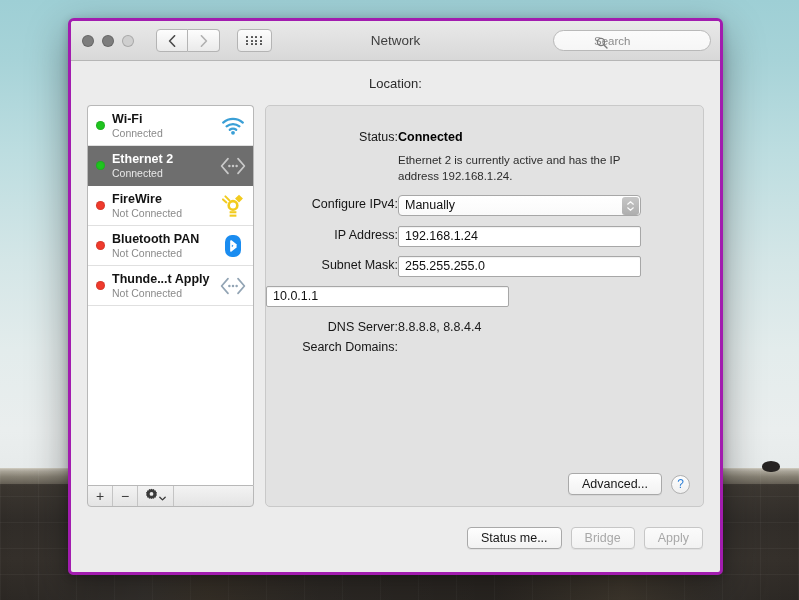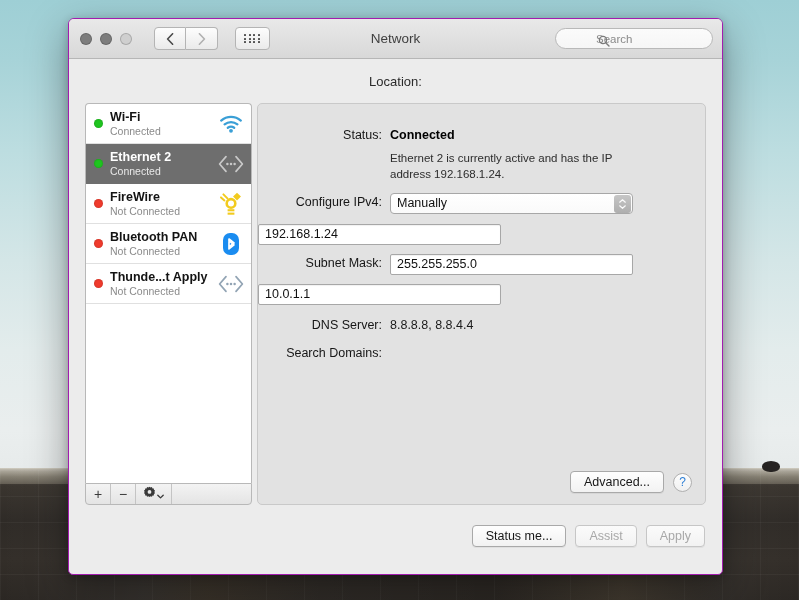--- a/index.html
+++ b/index.html
@@ -81,21 +81,21 @@
   #window {
     position: absolute;
     left: 68px;
     top: 18px;
     width: 655px;
     height: 557px;
     background: #ececec;
     border-radius: 6px 6px 5px 5px;
     box-shadow: 0 14px 40px rgba(0,0,0,.38), 0 2px 8px rgba(0,0,0,.22);
     overflow: hidden;
-    border: 1px solid #a21caf;
+    border: 3px solid #a21caf;
     box-sizing: border-box;
   }
 
   
   .titlebar {
     height: 40px;
     background: linear-gradient(to bottom, #e9e9e9, #d8d8d8);
     border-bottom: 1px solid #b6b6b6;
     display: flex;
     align-items: center;
@@ -202,21 +202,21 @@
     border-radius: 3px;
     display: flex; flex-direction: column;
     align-items: center; justify-content: center;
     gap: 2px;
   }
 
   
   .body {
     display: flex;
     padding: 0 16px;
-    gap: 5px;
+    gap: 11px;
     height: 402px;
     box-sizing: border-box;
   }
 
   
   .sidebar {
     width: 167px;
     display: flex;
     flex-direction: column;
   }
@@ -288,21 +288,21 @@
   .frow {
     display: flex;
     align-items: flex-start;
     margin-bottom: 9px;
   }
   .flabel {
     width: 132px;
     text-align: right;
     font-size: 12.5px;
     color: #161616;
-    padding-right: 8px;
+    padding-right: 0;
     flex: none;
     padding-top: 2px;
     box-sizing: border-box;
   }
   .fvalue-strong { font-size: 12.5px; color: #000; font-weight: bold; padding-top:2px; }
   .fvalue-plain  { font-size: 12.5px; color: #1b1b1b; padding-top:2px; }
   .fdesc {
     font-size: 11.5px;
     color: #2d2d2d;
     line-height: 1.38;
@@ -573,48 +573,49 @@
                 <path d="M0.7 3.2 L3.5 0.7 L6.3 3.2" fill="none" stroke="#fafafa" stroke-width="1.2" stroke-linecap="round" stroke-linejoin="round"></path>
               </svg>
             <svg width="7" height="4" viewBox="0 0 7 4">
                 <path d="M0.7 0.8 L3.5 3.3 L6.3 0.8" fill="none" stroke="#fafafa" stroke-width="1.2" stroke-linecap="round" stroke-linejoin="round"></path>
               </svg>
           </span>
         </span>
       </div>
 
       <div class="frow">
+        <span class="flabel">IP Address:</span>
         <span class="textfield">192.168.1.24</span>
       </div>
 
       <div class="frow">
         <span class="flabel">Subnet Mask:</span>
         <span class="textfield">255.255.255.0</span>
       </div>
 
       <div class="frow" style="margin-bottom:11px">
         <span class="textfield">10.0.1.1</span>
       </div>
 
-      <div class="frow" style="margin-bottom:12px">
+      <div class="frow" style="margin-bottom:4px">
         <span class="flabel">DNS Server:</span>
         <span class="fvalue-plain">8.8.8.8, 8.8.4.4</span>
       </div>
 
       <div class="frow">
         <span class="flabel">Search Domains:</span>
         <span class="fvalue-plain"></span>
       </div>
 
       <div class="advrow">
         <span class="btn">Advanced...</span>
         <span class="helpbtn">?</span>
       </div>
     </div>
   </div>
 
   <div class="footer">
     <span class="btn">Status me...</span>
-    <span class="btn disabled">Assist</span>
+    <span class="btn disabled">Bridge</span>
     <span class="btn disabled">Apply</span>
   </div>
 
 </div>
 
 </body></html>

